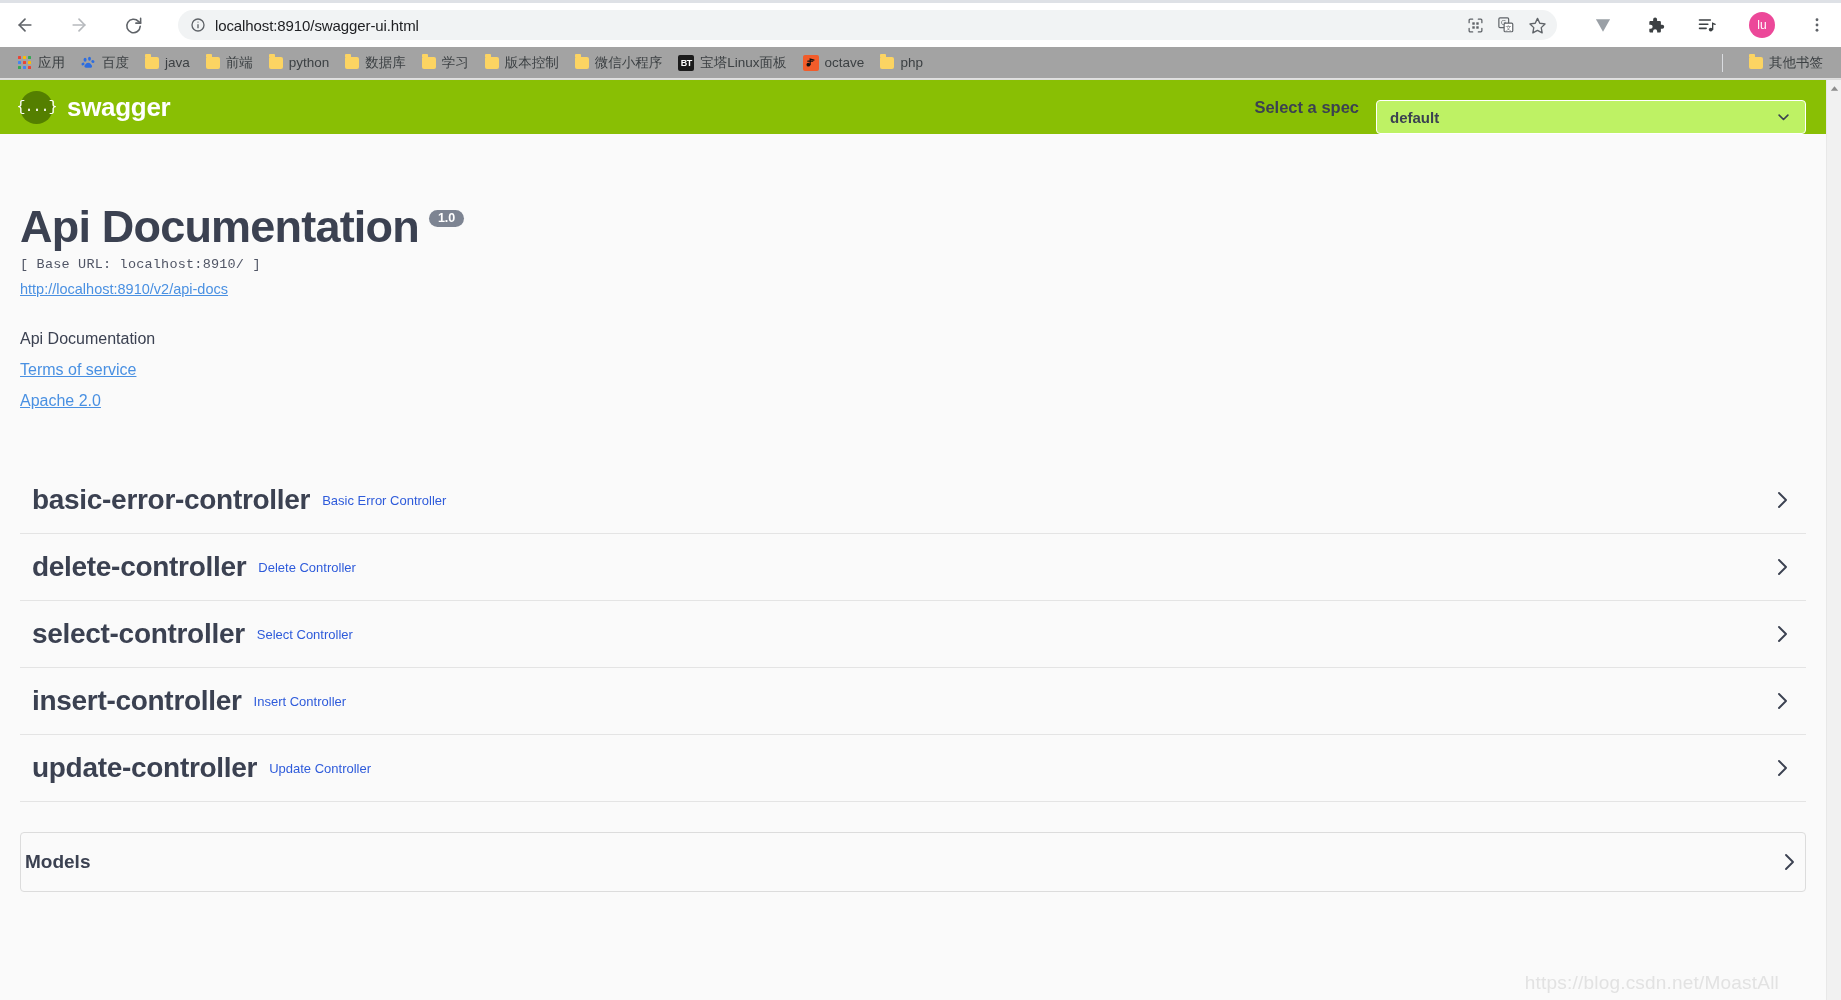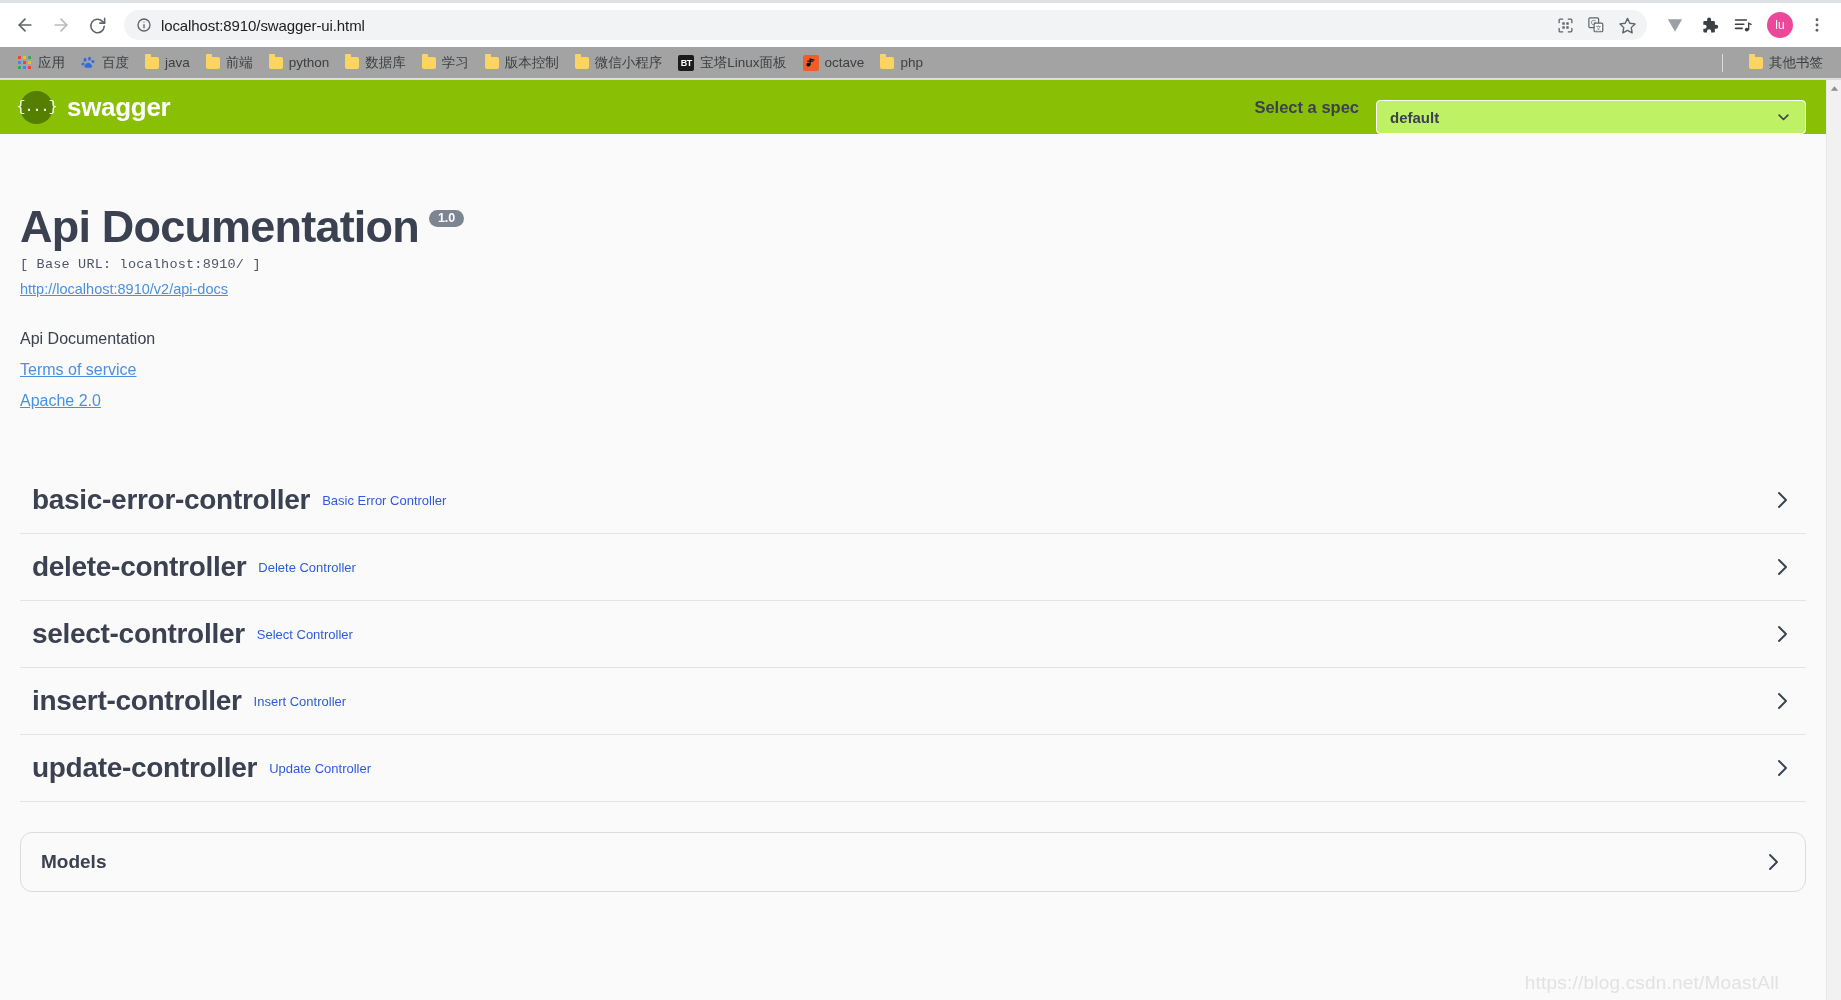--- a/index.html
+++ b/index.html
@@ -21,20 +21,21 @@
     height: 3px;
     background: #dee1e6;
     width: 100%;
   }
   #toolbar {
     height: 44px;
     display: flex;
     align-items: center;
     padding: 0 8px;
     background: #ffffff;
+    gap: 18px;
   }
   .nav-btn {
     width: 34px; height: 34px;
     display: flex; align-items: center; justify-content: center;
     border-radius: 50%;
     color: #5f6368;
     flex: 0 0 auto;
     margin-right: 2px;
   }
   .nav-btn svg { display: block; }
@@ -321,26 +322,26 @@
   .tag-chevron {
     margin-left: auto;
     color: #3b4151;
     display: flex;
     align-items: center;
   }
 
   #models-section {
     margin: 30px 20px 0 20px;
     border: 1px solid #dcdcdc;
-    border-radius: 12px;
+    border-radius: 4px;
     background: #fafafa;
     height: 60px;
     display: flex;
     align-items: center;
-    padding: 0 20px;
+    padding: 0 4px;
     position: relative;
   }
   #models-title {
     font-size: 19px;
     font-weight: bold;
     color: #3b4151;
   }
   #models-chevron {
     margin-left: auto;
     color: #3b4151;

